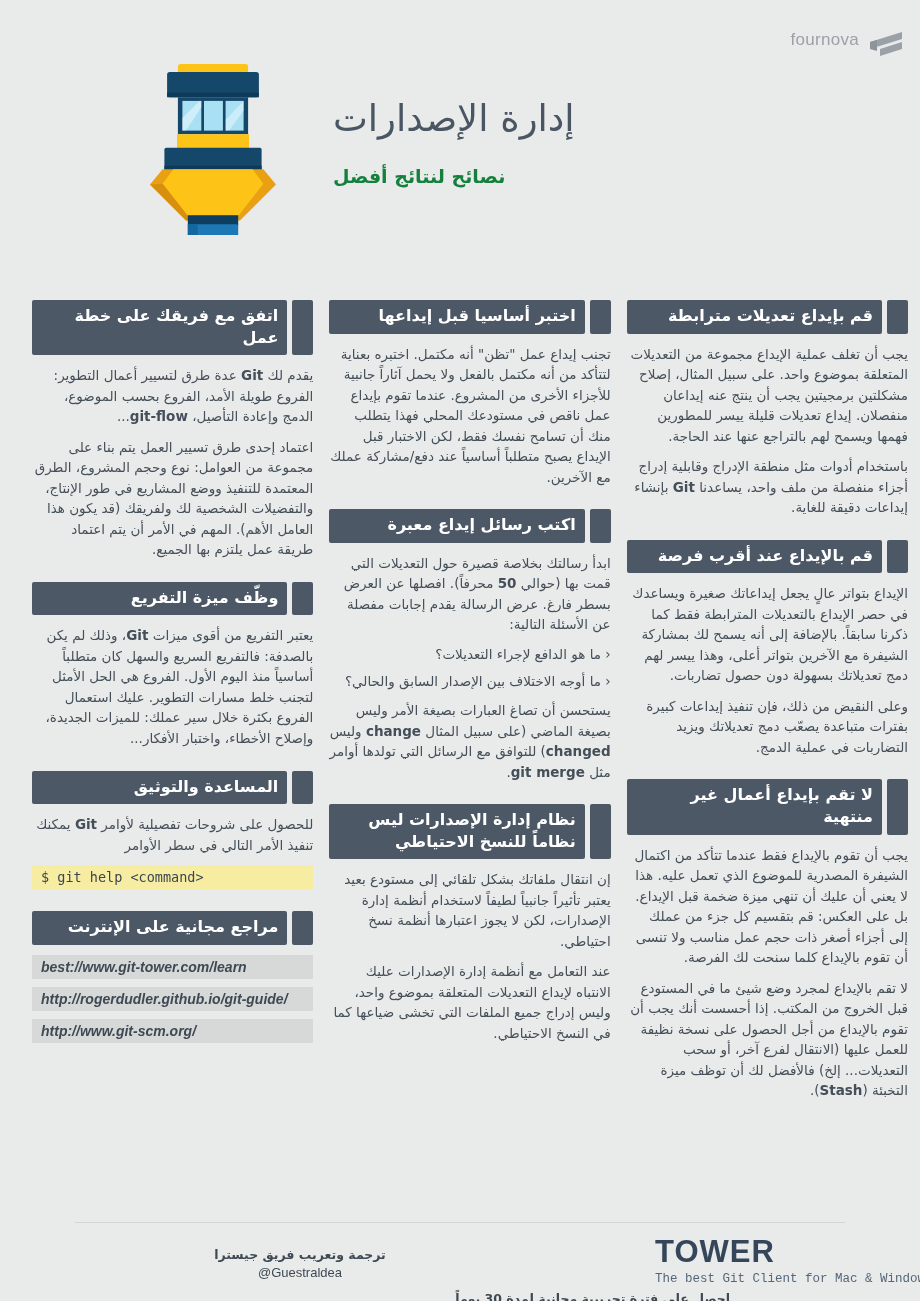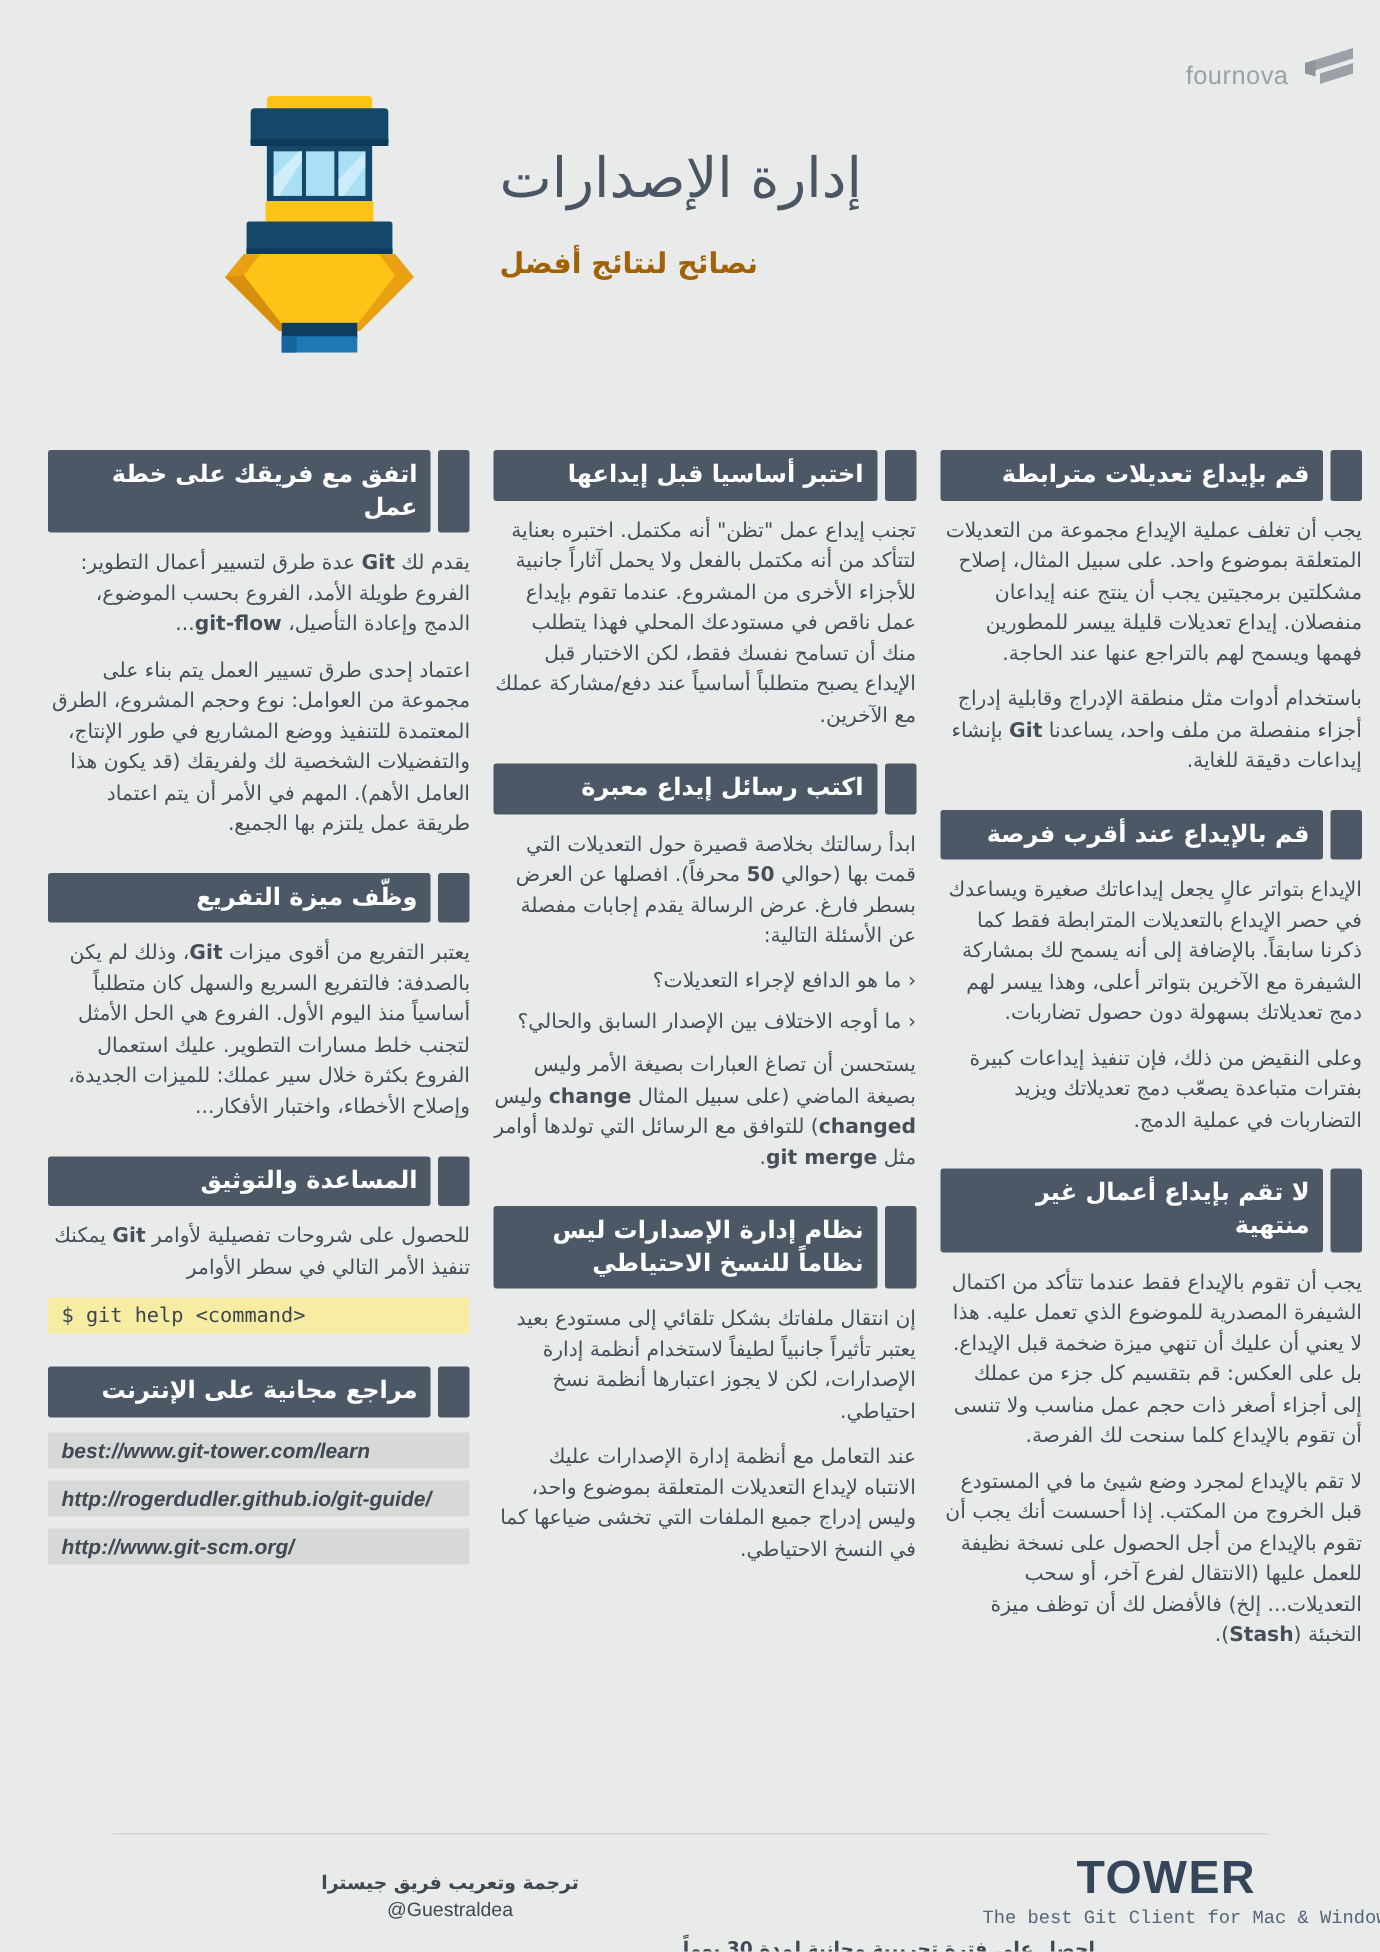--- a/index.html
+++ b/index.html
@@ -3,28 +3,28 @@
 <meta charset="utf-8">
 <style>
   html,body{margin:0;padding:0;}
   body{
     width:920px;height:1301px;position:relative;overflow:hidden;
     background:#e9ebea;
     font-family:"DejaVu Sans",sans-serif;
     -webkit-font-smoothing:antialiased;
   }
   
-  .fournova{position:absolute;top:30px;right:16px;display:flex;align-items:flex-end;gap:9px;direction:ltr;}
+  .fournova{position:absolute;top:30px;right:16px;display:flex;align-items:flex-start;gap:9px;direction:ltr;}
   .fournova-name{color:#9aa1a8;font-size:17px;font-family:"Liberation Sans",sans-serif;letter-spacing:.3px;}
   
   .tower-illu{position:absolute;top:64px;left:150px;width:126px;height:171px;}
   
   .intro{position:absolute;top:98px;left:333px;text-align:left;}
   .intro h1{margin:0;font-weight:normal;font-size:37px;line-height:1.15;color:#4a5663;}
-  .intro .subtitle{margin-top:24px;font-size:19px;font-weight:bold;color:#a16207;}
+  .intro .subtitle{margin-top:24px;font-size:19px;font-weight:bold;color:#15803d;}
   
   .columns{position:absolute;top:300px;right:12px;left:32px;display:flex;gap:16px;direction:rtl;}
   .col{flex:1;min-width:0;text-align:right;}
   .sec{margin-bottom:22px;}
   .sec-h{display:flex;gap:5px;margin:0 0 10px;}
   .sec-tab{flex:none;width:21px;background:#4d5866;border-radius:2px;}
   .sec-bar{flex:1;margin:0;background:#4d5866;color:#fff;font-size:16px;font-weight:bold;
            line-height:1.35;padding:5px 9px 7px;border-radius:2px;}
   .p{margin:0 0 10px;font-size:13.5px;line-height:1.52;color:#454f59;}
   .p b{font-weight:bold;}
@@ -36,21 +36,21 @@
         font-family:"Liberation Sans",sans-serif;font-style:italic;font-weight:bold;
         font-size:14px;padding:4px 9px;margin:0 0 8px;}
   
   .footer-divider{position:absolute;top:1222px;left:75px;right:75px;border-top:1px solid #d2d5d5;}
   .credit{position:absolute;top:1247px;left:170px;width:260px;text-align:center;}
   .credit-l1{font-size:12.5px;font-weight:bold;color:#3f4953;}
   .credit-l2{font-size:13px;color:#3f4953;font-family:"Liberation Sans",sans-serif;margin-top:3px;direction:ltr;}
   .trial{position:absolute;top:1291px;left:440px;width:290px;text-align:right;}
   .trial-l1{font-size:12.5px;font-weight:bold;color:#3f4953;}
   .trial-l2{font-size:15px;color:#6d28d9;font-family:"Liberation Sans",sans-serif;margin-top:4px;direction:ltr;}
-  .towerlogo{position:absolute;top:1236px;left:655px;width:245px;text-align:center;direction:ltr;}
+  .towerlogo{position:absolute;top:1236px;left:655px;width:245px;text-align:left;direction:ltr;}
   .tower-name{font-size:31px;font-weight:bold;letter-spacing:1px;line-height:1;color:#36465a;
               font-family:"Liberation Sans",sans-serif;}
   .tower-tag{font-size:12.5px;color:#55667a;margin-top:5px;font-family:Liberation Mono, monospace;white-space:nowrap;}
 </style>
 </head>
 <body>
 
 <div class="fournova">
   <span class="fournova-name">fournova</span>
   <span>

